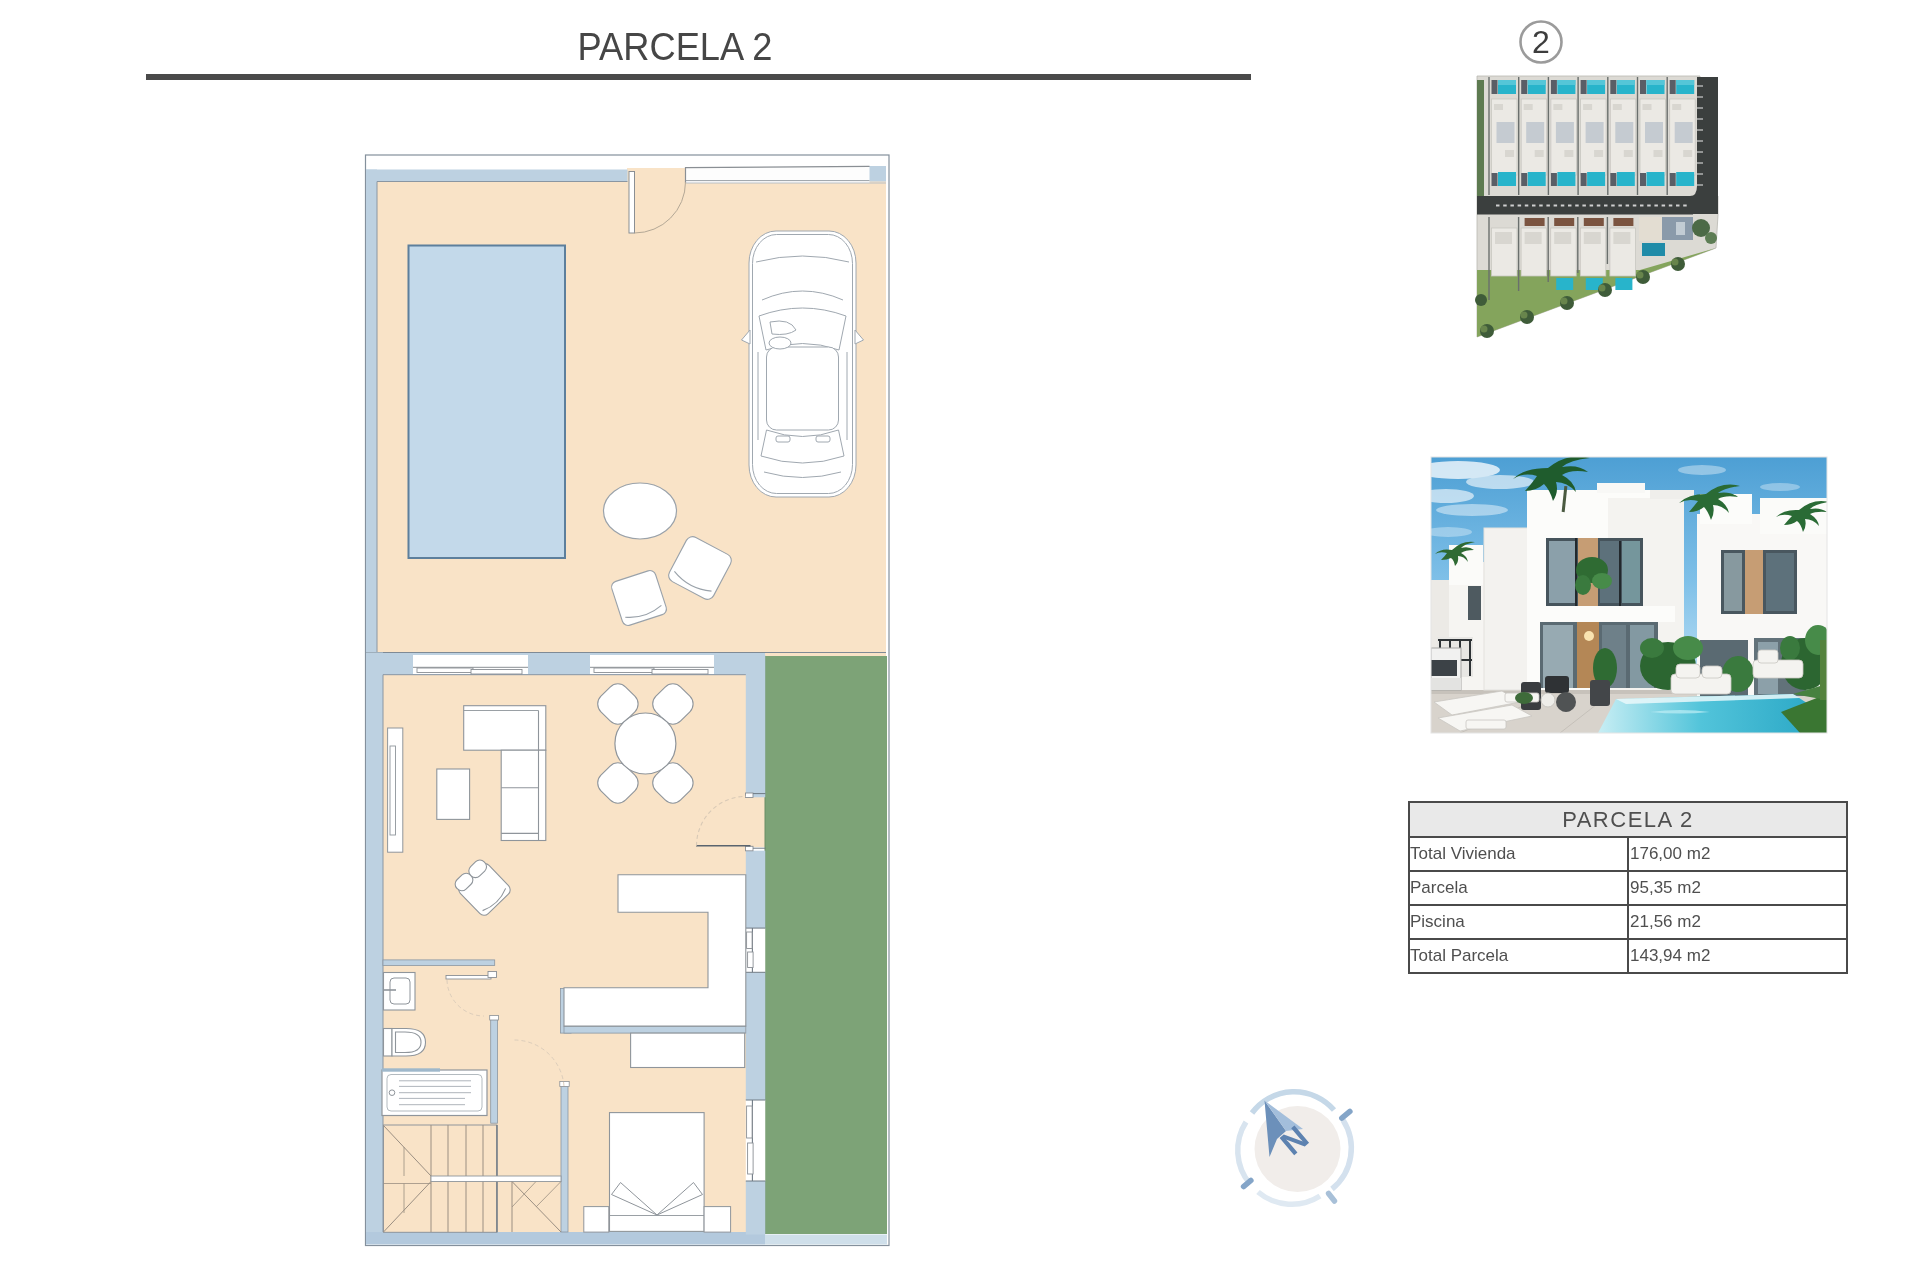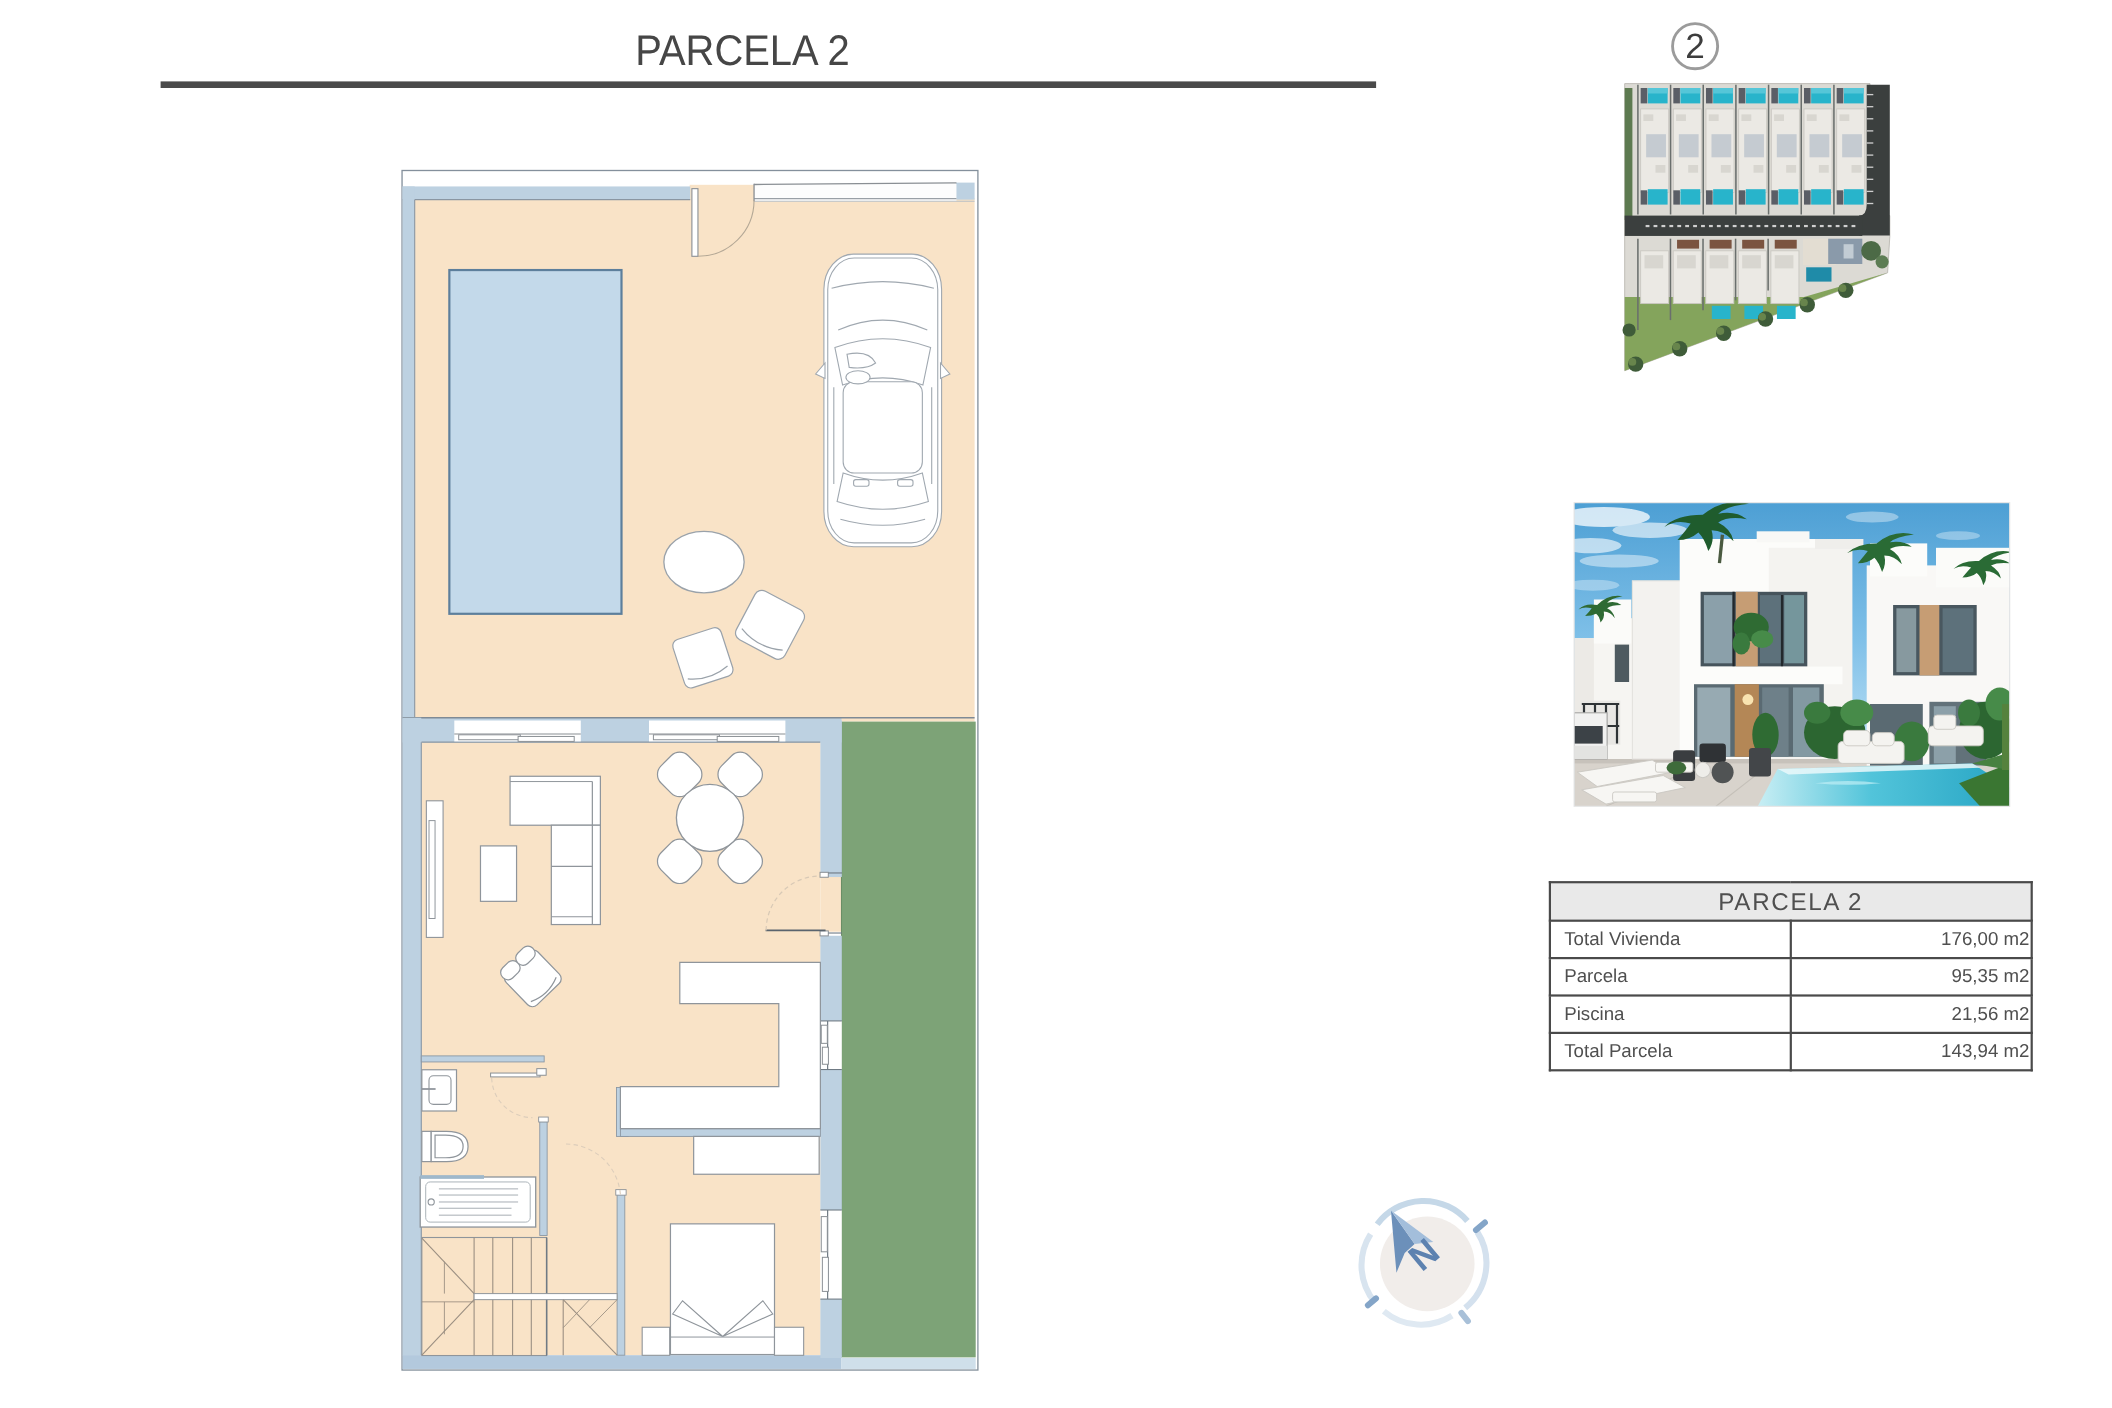--- a/index.html
+++ b/index.html
@@ -6,22 +6,22 @@
     font-family:"Liberation Sans", sans-serif;overflow:hidden;}
   .abs{position:absolute;}
   #title{left:0;top:25px;width:1350px;text-align:center;font-size:39px;color:#464646;
     letter-spacing:0px;font-weight:400;transform:scaleX(0.93);}
   #titlebar{left:146px;top:74px;width:1105px;height:6px;background:#4a4a4a;}
   table.parc{border-collapse:collapse;table-layout:fixed;width:440px;}
   table.parc td,table.parc th{border:2px solid #4a4a4a;color:#4f4f4f;}
   table.parc th{height:31px;background:#e9e9e9;font-size:22px;font-weight:400;
     letter-spacing:1.5px;text-align:center;}
   table.parc td{height:30px;font-size:17px;}
-  td.lab{padding-left:12px;width:220px;}
-  td.val{text-align:right;}
+  td.lab{padding-left:0;width:220px;}
+  td.val{text-align:left;}
 </style>
 </head>
 <body>
 
 <div id="title" class="abs">PARCELA 2</div>
 
 <div id="titlebar" class="abs"></div>
 
 <svg class="abs" style="left:0;top:0" width="1920" height="1280" viewBox="0 0 1920 1280">
 

